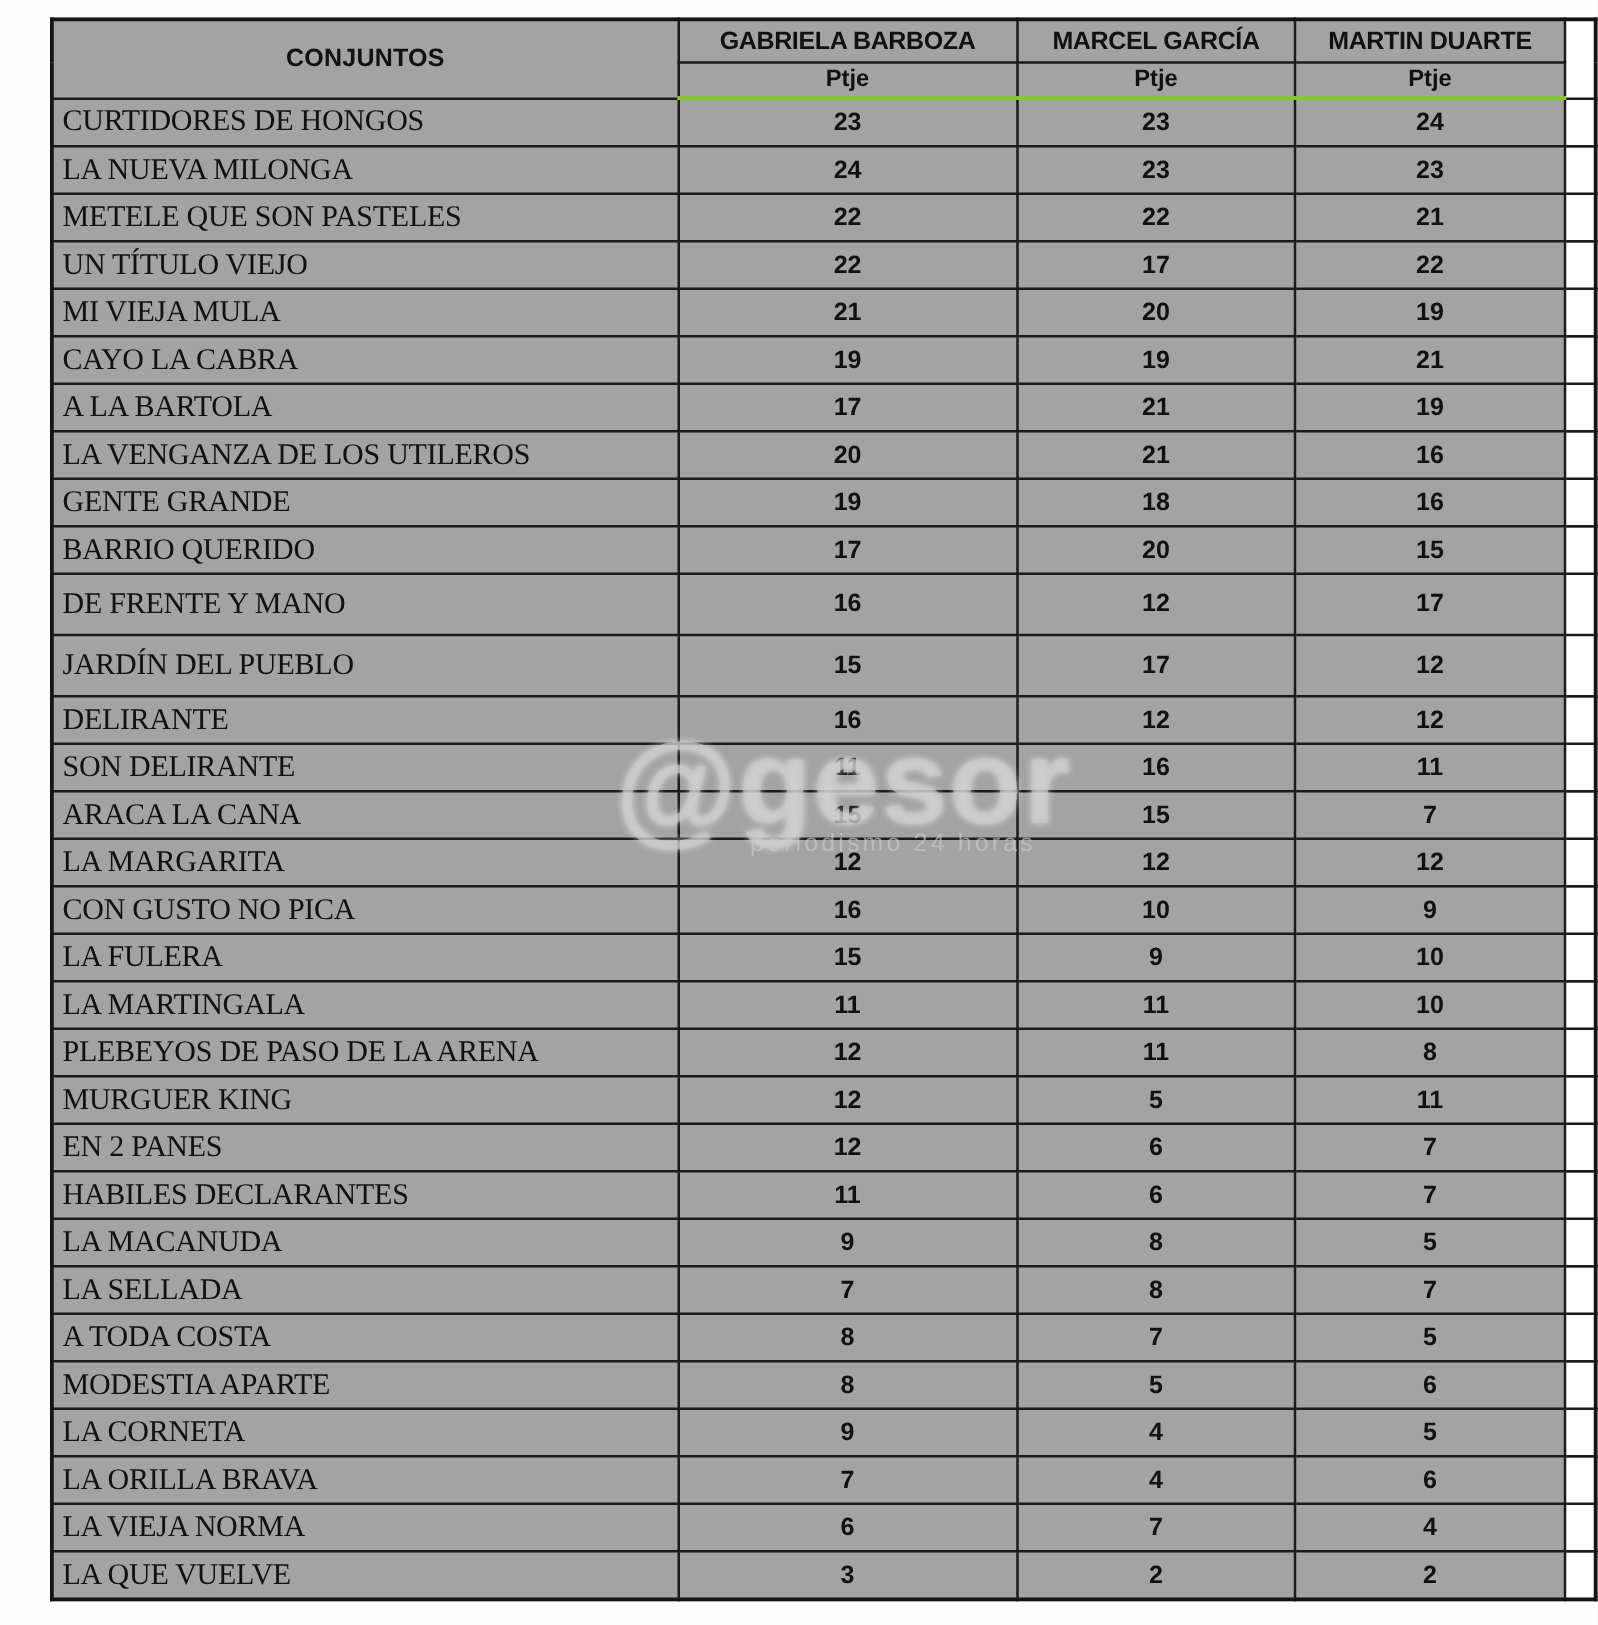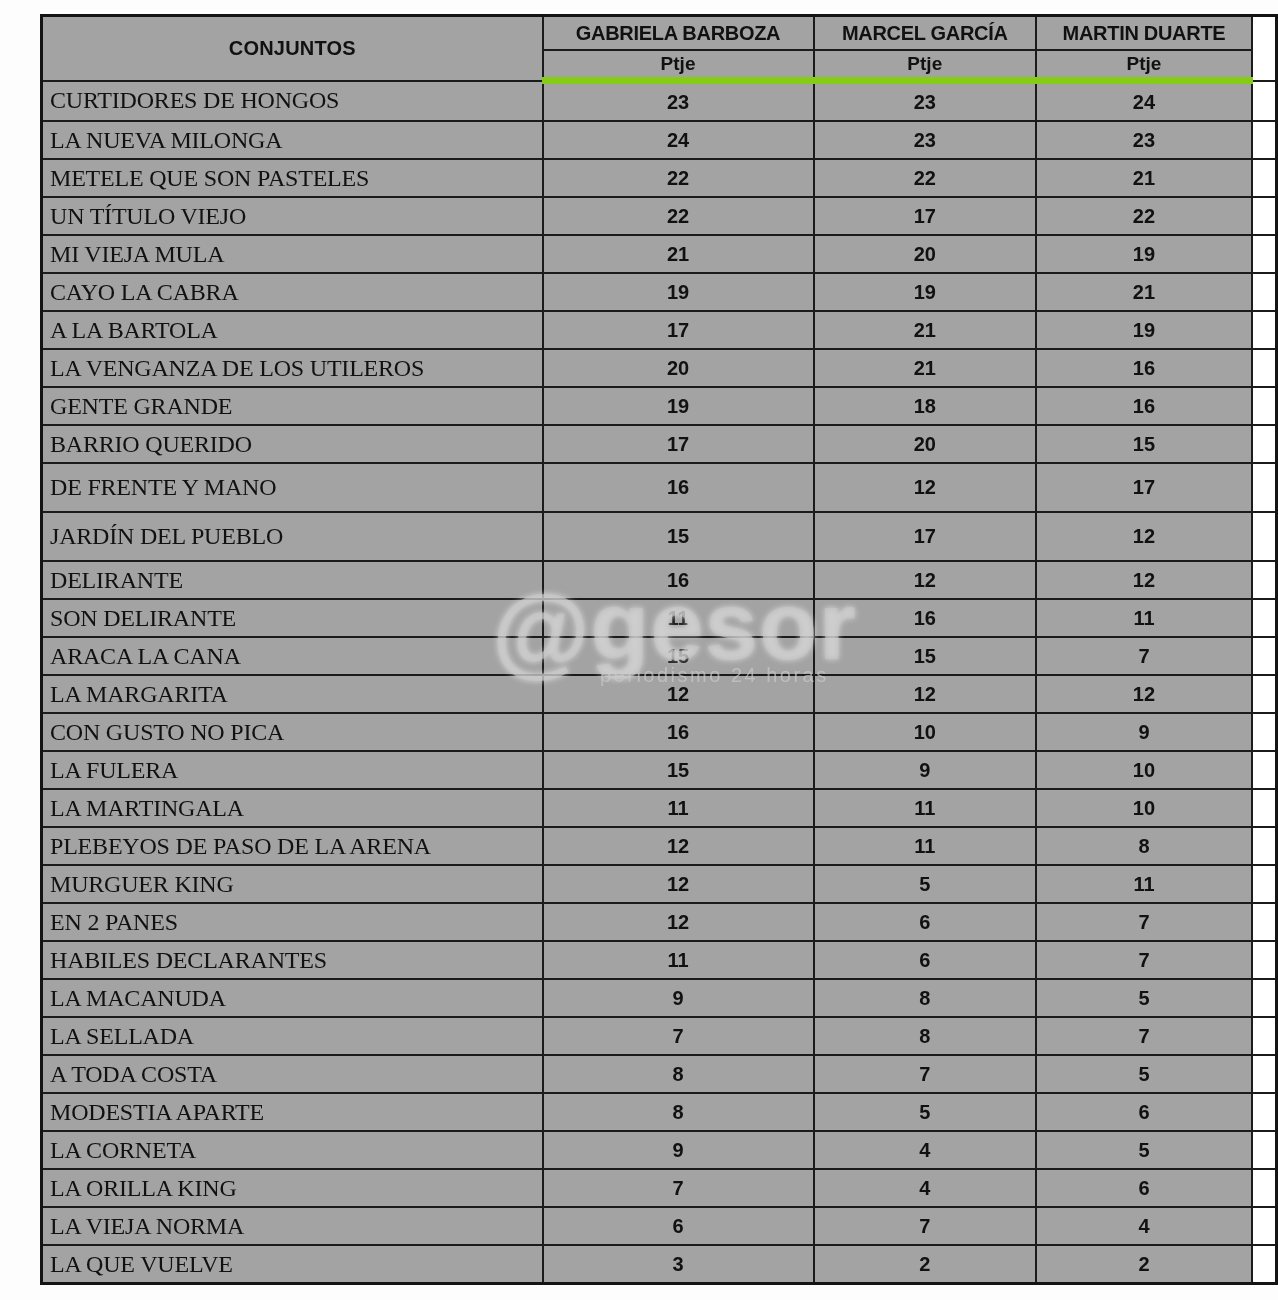--- a/index.html
+++ b/index.html
@@ -51,21 +51,21 @@
     letter-spacing: 0.2px;
   }
   th.judge {
     height: 32px;
     font-size: 20px;
     letter-spacing: -0.3px;
   }
   th.ptje {
     height: 26px;
     font-size: 19px;
-    border-bottom: 7px solid #84cc16;
+    border-bottom: 3px solid #84cc16;
   }
   th.sliver-head, td.sliver-cell {
     background: #fff;
   }
   tbody td {
     height: 36px;
   }
   tbody tr:nth-child(11) td,
   tbody tr:nth-child(12) td {
     height: 47px;
@@ -333,21 +333,21 @@
       <td class="sliver-cell"></td>
     </tr>
         <tr>
       <td class="name">LA CORNETA</td>
       <td class="score">9</td>
       <td class="score">4</td>
       <td class="score">5</td>
       <td class="sliver-cell"></td>
     </tr>
         <tr>
-      <td class="name">LA ORILLA KING</td>
+      <td class="name">LA ORILLA BRAVA</td>
       <td class="score">7</td>
       <td class="score">4</td>
       <td class="score">6</td>
       <td class="sliver-cell"></td>
     </tr>
         <tr>
       <td class="name">LA VIEJA NORMA</td>
       <td class="score">6</td>
       <td class="score">7</td>
       <td class="score">4</td>

